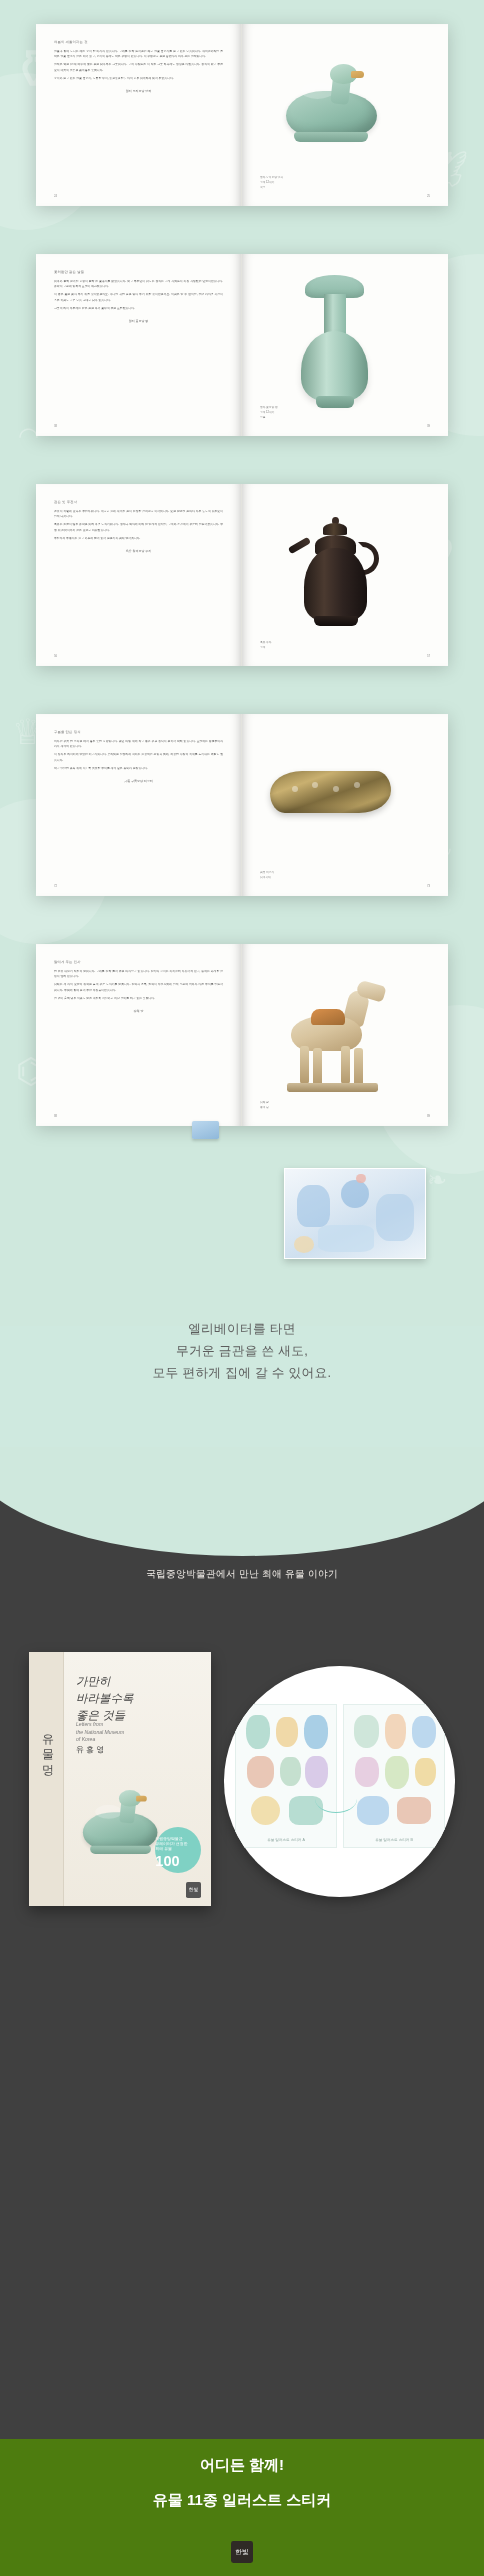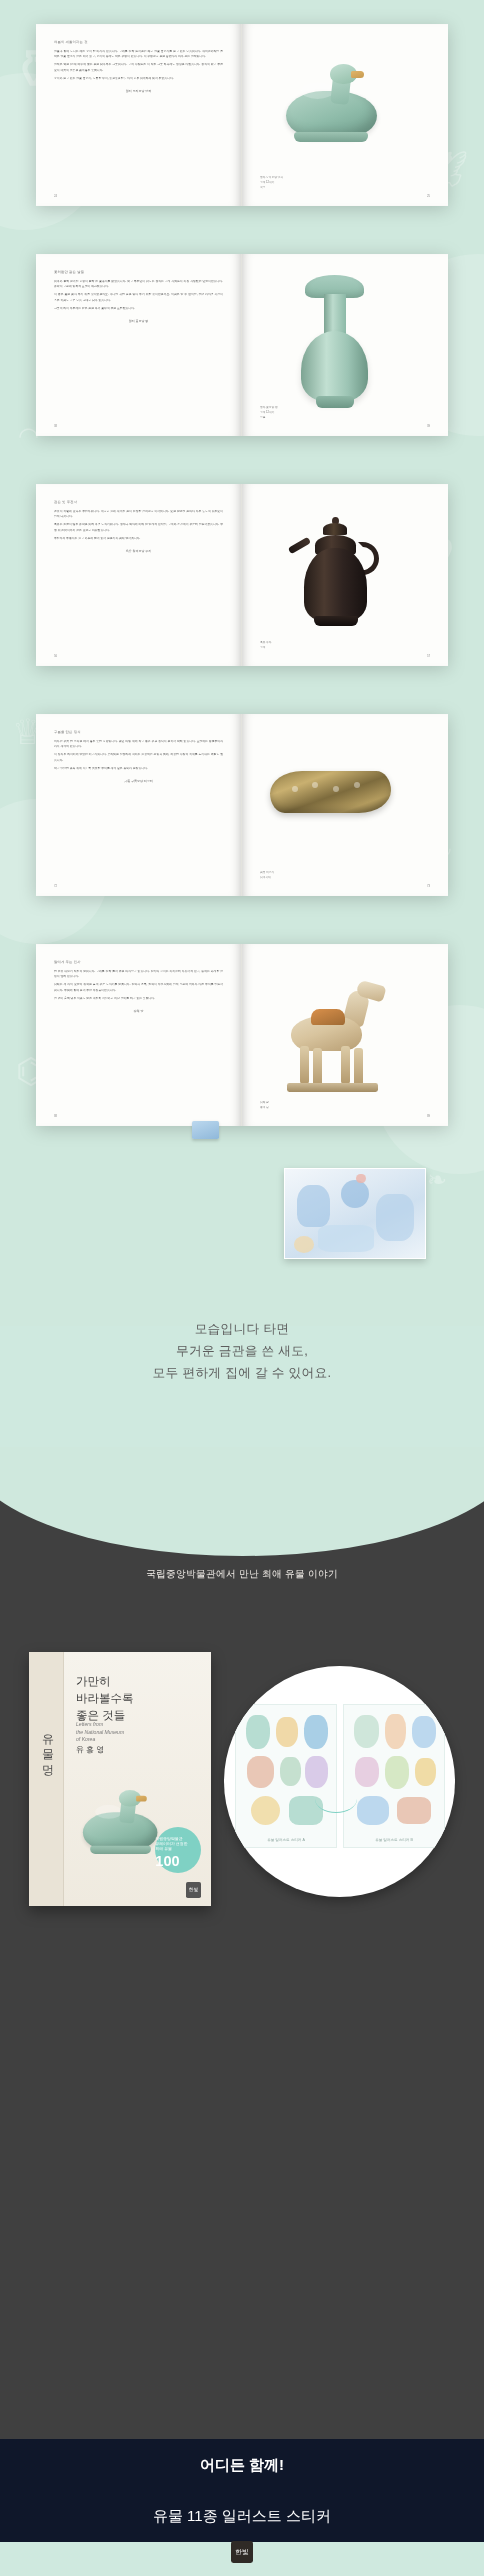--- a/index.html
+++ b/index.html
@@ -426,34 +426,34 @@
     position: absolute; left: 91px; top: 119px;
     width: 42px; height: 28px;
     border-bottom: 1.2px solid #7fd1c4;
     border-radius: 0 0 50% 50%;
   }
 
   
   .bottom-strip {
     position: absolute;
     left: 0; top: 2439px;
-    width: 484px; height: 103px;
-    background: #0f172a;
+    width: 484px; height: 137px;
+    background: #4d7c0f;
   }
   .bs-line1 {
     position: absolute; left: 0; top: 17px; width: 484px;
     text-align: center; color: #ffffff; font-size: 15px; font-weight: bold;
   }
   .bs-line2 {
     position: absolute; left: 0; top: 42px; width: 484px;
     text-align: center; color: #ffffff; font-size: 15px; font-weight: bold;
   }
   .bs-line3 {
-    position: absolute; left: 0; top: 68px; width: 484px;
-    text-align: center; color: #ffffff; font-size: 15px; font-weight: normal;
+    position: absolute; left: 0; top: 52px; width: 484px;
+    text-align: center; color: #ffffff; font-size: 15px; font-weight: bold;
   }
   .bs-logo {
     position: absolute; left: 50%; top: 102px; margin-left: -11px;
     width: 22px; height: 22px; border-radius: 2.4px;
     background: #2f2a26; color: #fff;
     font-size: 6.7px; text-align: center; line-height: 22px;
   }
 </style>
 </head>
 <body>
@@ -633,34 +633,34 @@
   <div class="watercolor">
     <div class="wc-shape" style="left:12px; top:15.7px; width:33px; height:42px; background:rgba(150,190,225,0.55); border-radius:40% 40% 30% 30%;"></div>
     <div class="wc-shape" style="left:56px; top:11px; width:28px; height:28px; background:rgba(120,170,215,0.5);"></div>
     <div class="wc-shape" style="left:91px; top:25.4px; width:38px; height:47px; background:rgba(176,206,234,0.6); border-radius:34%;"></div>
     <div class="wc-shape" style="left:33px; top:56px; width:56px; height:27px; background:rgba(196,221,240,0.7); border-radius:24%;"></div>
     <div class="wc-shape" style="left:8.5px; top:67px; width:20.6px; height:17px; background:rgba(240,216,170,0.75);"></div>
     <div class="wc-shape" style="left:71px; top:4.8px; width:9.7px; height:9.7px; background:rgba(235,180,170,0.8);"></div>
   </div>
 
   <div class="quote">
-    <div>모습입니다 타면</div>
+    <div>엘리베이터를 타면</div>
     <div>무거운 금관을 쓴 새도,</div>
     <div>모두 편하게 집에 갈 수 있어요.</div>
   </div>
 
   <div class="promo">
     <div class="promo-curve"></div>
     <div class="promo-sub">국립중앙박물관에서 만난 최애 유물 이야기</div>
 
     <div class="cover">
       <div class="cover-spine">
         <span>유 물 멍</span>
       </div>
-      <div class="cover-title" style="white-space:pre-line;">가만히
+      <div class="cover-title" style="white-space:pre-line;font-style:italic;">가만히
 바라볼수록
 좋은 것들</div>
       <div class="cover-eng" style="white-space:pre-line;">Letters from
 the National Museum
 of Korea</div>
       <div class="cover-author">유 홍 영</div>
       <div class="artifact duck-wrap cover-duck">
         <div class="duck-body"></div>
         <div class="duck-lotus"></div>
         <div class="duck-neck"></div>

